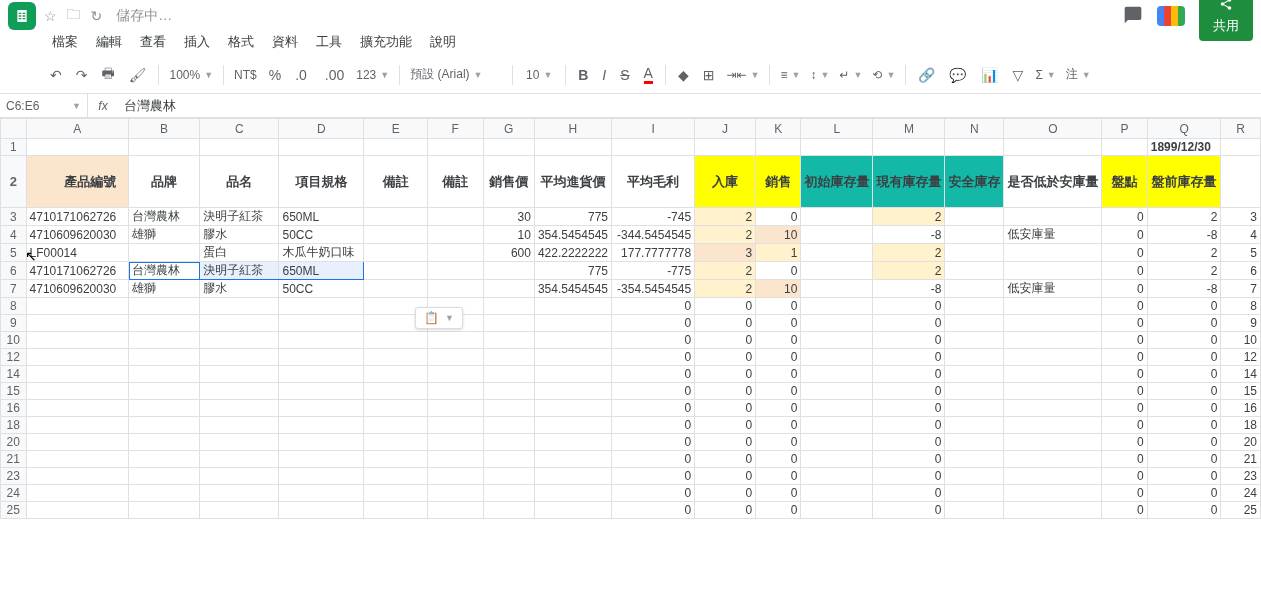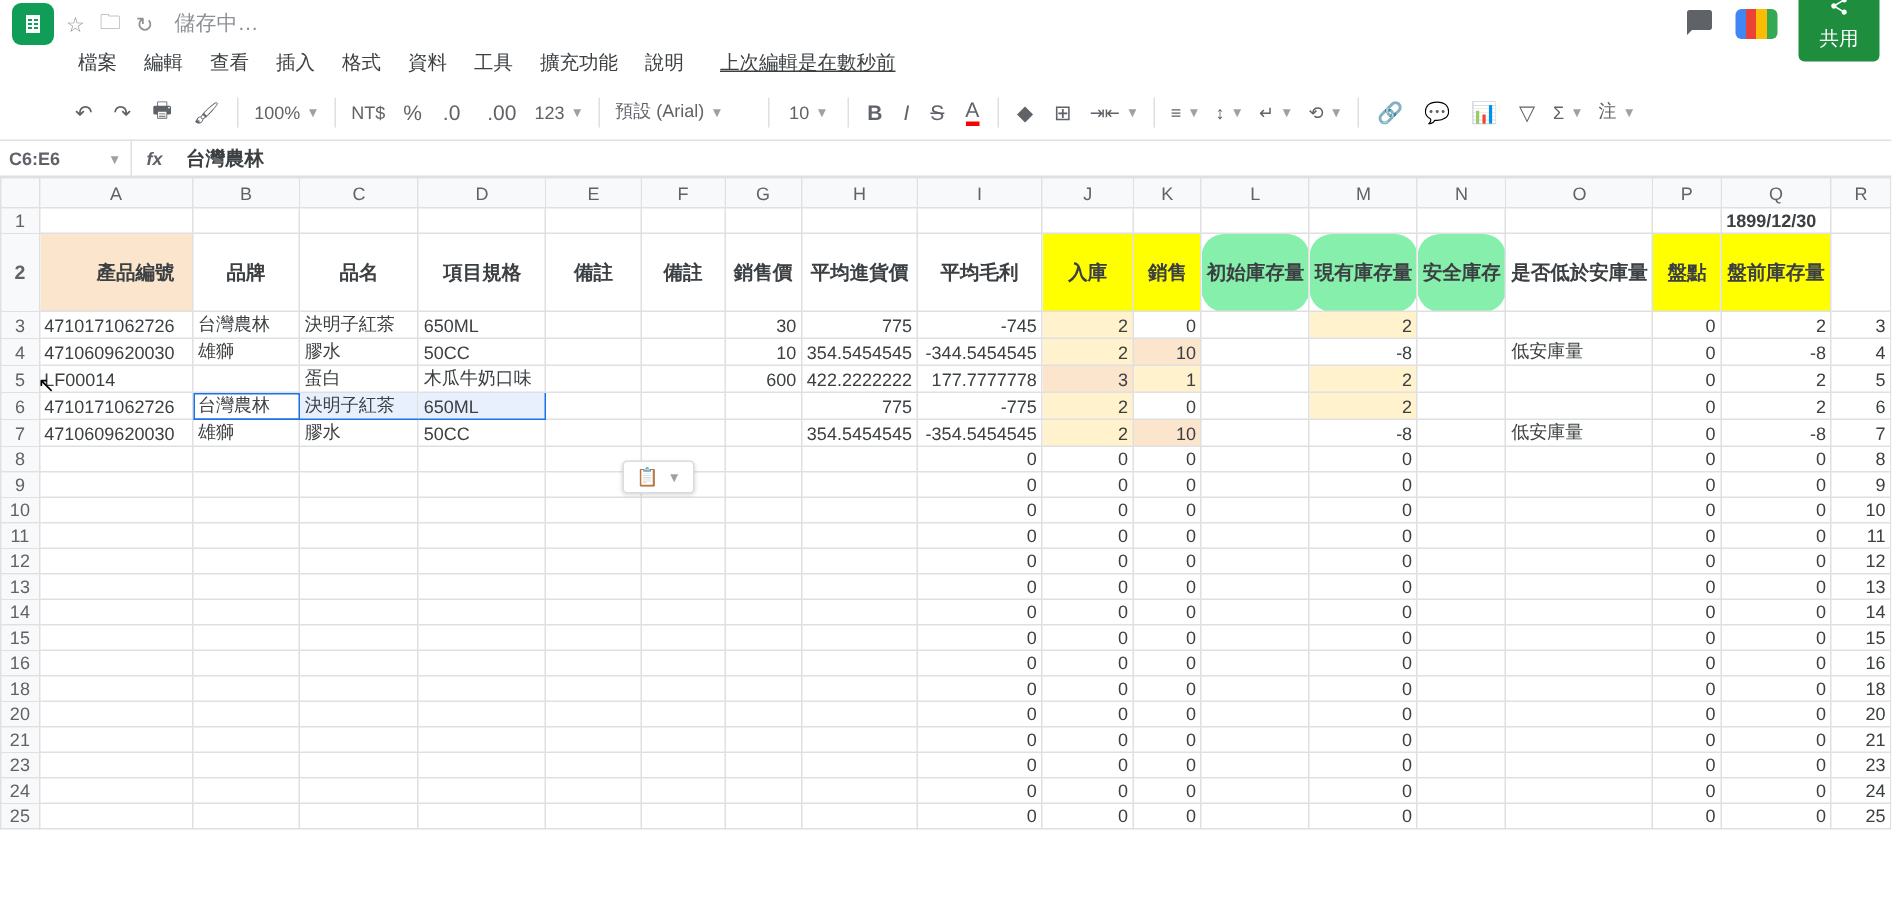--- a/index.html
+++ b/index.html
@@ -20,39 +20,39 @@
 .menubar { display: flex; align-items: center; height: 28px; padding: 0 8px 0 44px; gap: 2px; }
 .menubar span { padding: 4px 8px; font-size: 13px; color: #3c4043; cursor: pointer; text-align: center; }
 .last-edit { color: #5f6368; text-decoration: underline; font-size: 12px; margin-left: 6px; }
 
 .toolbar { display: flex; align-items: center; height: 38px; border-bottom: 1px solid #e0e0e0; padding: 0 8px 0 44px; gap: 2px; color: #5f6368; }
 .toolbar .btn { padding: 4px 6px; cursor: pointer; display: flex; align-items: center; font-size: 14px; }
 .toolbar .sep { width: 1px; height: 20px; background: #e0e0e0; margin: 0 4px; }
 .toolbar .dd { padding: 2px 4px; font-size: 12px; display: flex; align-items: center; gap: 2px; }
 .caret { font-size: 9px; opacity: .6; margin-left: 2px; }
 
-.fxbar { display: flex; align-items: center; height: 24px; border-bottom: 1px solid #e0e0e0; font-weight: bold; }
+.fxbar { display: flex; align-items: center; height: 24px; border-bottom: 1px solid #e0e0e0; }
 .namebox { width: 88px; height: 24px; border-right: 1px solid #e0e0e0; display: flex; align-items: center; padding: 0 6px; font-size: 12px; color: #5f6368; }
 .fx { width: 30px; text-align: center; font-style: italic; color: #5f6368; font-size: 12px; }
 .fx-input { flex: 1; padding: 0 6px; font-size: 13px; }
 
 .grid-wrap { position: relative; height: calc(600px - 28px - 28px - 38px - 24px); overflow: auto; }
 table { border-collapse: collapse; table-layout: fixed; }
 th, td { border: 1px solid #e0e0e0; font-size: 12px; height: 17px; overflow: hidden; white-space: nowrap; }
 .col-head th { background: #f8f9fa; color: #5f6368; font-weight: normal; text-align: center; height: 20px; position: sticky; top: 0; }
 .row-head { background: #f8f9fa; color: #5f6368; text-align: center; width: 30px; position: sticky; left: 0; }
 .corner { background: #f8f9fa; width: 30px; }
 
 td { padding: 0 3px; text-align: right; }
 td.tl { text-align: left; }
 
 .hdr-row td { height: 52px; vertical-align: middle; font-weight: bold; text-align: center; font-size: 13px; }
 .hdr-peach { background: #fce5cd; padding-left: 29px; }
 .hdr-yellow { background: #ffff00; }
-.hdr-cyan { background: #86efac; border-radius: 15px; }
+.hdr-cyan { background: #14b8a6; }
 
 .sel-range { background: #e8f0fe; }
 .sel-border-l { border-left: 1px solid #1a73e8 !important; }
 .sel-border-r { border-right: 1px solid #1a73e8 !important; }
 .sel-border-t { border-top: 1px solid #1a73e8 !important; }
 .sel-border-b { border-bottom: 1px solid #1a73e8 !important; }
 .active-cell { background: #fff; outline: 1px solid #1a73e8; outline-offset: -1px; }
 
 .warm1 { background: #fff2cc; }
 .warm2 { background: #fce5cd; }
@@ -97,21 +97,20 @@
 <div class="menubar">
   <span>檔案</span>
   <span>編輯</span>
   <span>查看</span>
   <span>插入</span>
   <span>格式</span>
   <span>資料</span>
   <span>工具</span>
   <span>擴充功能</span>
   <span>說明</span>
-  <span class="last-edit">上次編輯是在數秒前</span>
 </div>
 
 <div class="toolbar">
   <div class="btn">↶</div>
   <div class="btn">↷</div>
   <div class="btn">🖶</div>
   <div class="btn">🖌</div>
   <div class="sep"></div>
   <div class="dd">
       <span>100%</span>
@@ -426,81 +425,39 @@
           <td class="">0</td>
           <td class=""></td>
           <td class="">0</td>
           <td class=""></td>
           <td class="tl"></td>
           <td class="">0</td>
           <td class="">0</td>
           <td class="">10</td>
         </tr>
         <tr>
-          <td class="row-head">11</td>
-          <td class="tl"></td>
-          <td class="tl"></td>
-          <td class="tl"></td>
-          <td class="tl"></td>
-          <td class="tl"></td>
-          <td class="tl"></td>
-          <td class=""></td>
-          <td class=""></td>
-          <td class="">0</td>
-          <td class="">0</td>
-          <td class="">0</td>
-          <td class=""></td>
-          <td class="">0</td>
-          <td class=""></td>
-          <td class="tl"></td>
-          <td class="">0</td>
-          <td class="">0</td>
-          <td class="">11</td>
-        </tr>
-        <tr>
           <td class="row-head">12</td>
           <td class="tl"></td>
           <td class="tl"></td>
           <td class="tl"></td>
           <td class="tl"></td>
           <td class="tl"></td>
           <td class="tl"></td>
           <td class=""></td>
           <td class=""></td>
           <td class="">0</td>
           <td class="">0</td>
           <td class="">0</td>
           <td class=""></td>
           <td class="">0</td>
           <td class=""></td>
           <td class="tl"></td>
           <td class="">0</td>
           <td class="">0</td>
           <td class="">12</td>
-        </tr>
-        <tr>
-          <td class="row-head">13</td>
-          <td class="tl"></td>
-          <td class="tl"></td>
-          <td class="tl"></td>
-          <td class="tl"></td>
-          <td class="tl"></td>
-          <td class="tl"></td>
-          <td class=""></td>
-          <td class=""></td>
-          <td class="">0</td>
-          <td class="">0</td>
-          <td class="">0</td>
-          <td class=""></td>
-          <td class="">0</td>
-          <td class=""></td>
-          <td class="tl"></td>
-          <td class="">0</td>
-          <td class="">0</td>
-          <td class="">13</td>
         </tr>
         <tr>
           <td class="row-head">14</td>
           <td class="tl"></td>
           <td class="tl"></td>
           <td class="tl"></td>
           <td class="tl"></td>
           <td class="tl"></td>
           <td class="tl"></td>
           <td class=""></td>

